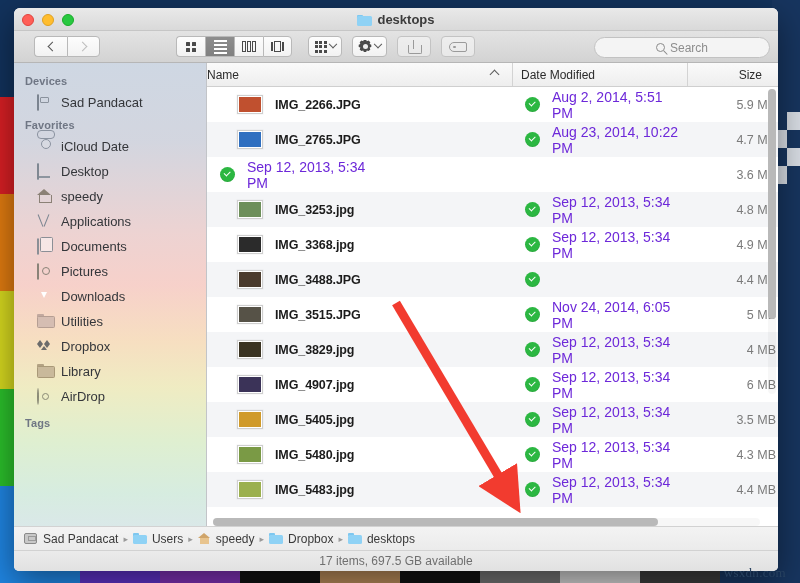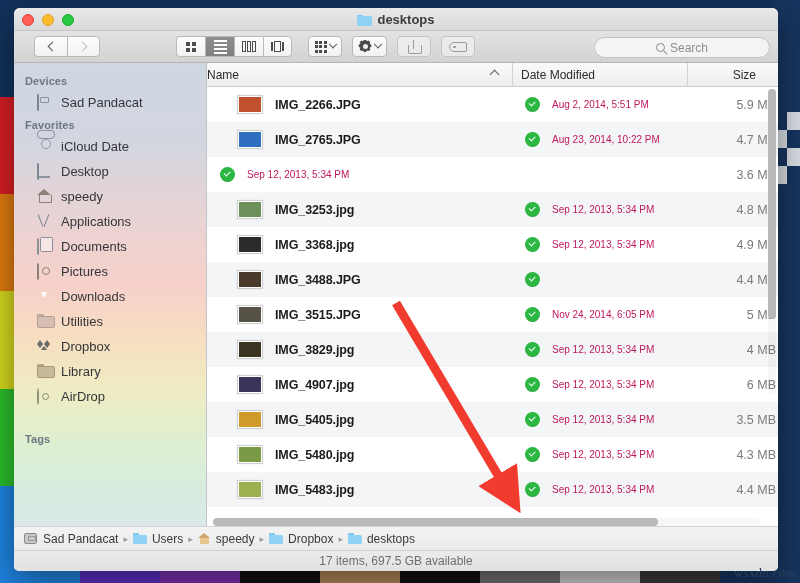--- a/index.html
+++ b/index.html
@@ -37,21 +37,21 @@
     width: 13px; height: 18px; background: #d8dde4;
   }
   .desk-bottom {
     position: absolute; left: 0; bottom: 0;
     width: 800px; height: 28px;
     display: flex;
   }
   .desk-bottom span { display: block; height: 100%; }
 
   .watermark {
-    position: absolute; right: 4px; bottom: 2px;
+    position: absolute; right: 14px; bottom: 2px;
     font-size: 13px; color: #28415f;
     letter-spacing: .3px;
     font-family: "Liberation Serif", serif;
   }
 
   
   #finder {
     position: absolute;
     left: 14px; top: 8px;
     width: 764px; height: 563px;
@@ -277,21 +277,21 @@
     border-bottom: 1px solid #cfcfcf;
     display: flex; align-items: center;
     font-size: 12px; color: #2c2c2c;
     position: relative;
   }
   .ch-name { width: 305px; padding-left: 0; position: relative; display:flex; align-items:center; }
   .sortchev { position: absolute; right: 14px; width: 7px; height: 7px;
               border-left: 1.5px solid #5b5b5b; border-top: 1.5px solid #5b5b5b;
               transform: rotate(45deg); }
   .ch-date { width: 175px; padding-left: 8px; border-left: 1px solid #d3d3d3; height:100%; display:flex; align-items:center;}
-  .ch-size { flex: 1; padding-right: 22px; border-left: 1px solid #d3d3d3; height:100%;
+  .ch-size { flex: 1; padding-right: 16px; border-left: 1px solid #d3d3d3; height:100%;
              display:flex; align-items:center; justify-content:flex-end; }
 
   .rows { flex: 1; overflow: hidden; position: relative; }
   .row {
     height: 35px; display: flex; align-items: center;
     font-size: 13px;
   }
   .row:nth-child(odd)  { background: #ffffff; }
   .row:nth-child(even) { background: #f4f5f7; }
 
@@ -310,21 +310,21 @@
     width: 15px; height: 15px; border-radius: 50%;
     background: #2cb742; position: relative;
     box-shadow: inset 0 -1px 0 rgba(0,0,0,.08);
   }
   .badge::after {
     content:""; position: absolute; left: 4px; top: 3.6px;
     width: 5px; height: 2.6px;
     border-left: 1.8px solid #fff; border-bottom: 1.8px solid #fff;
     transform: rotate(-45deg);
   }
-  .cell-date { width: 135px; color: #be185d; font-size: 10px; }
+  .cell-date { width: 135px; color: #6d28d9; font-size: 14px; }
   .cell-size { flex: 1; text-align: right; padding-right: 2px; color: #7b7b7b; font-size: 12.5px; white-space: nowrap; overflow: hidden; }
 
   
   .vscroll {
     position: absolute; right: 2px; top: 26px;
     width: 8px; height: 305px;
     background: rgba(0,0,0,.03); border-radius: 4px;
   }
   .vscroll i { display:block; position:absolute; left:0; top:0; width:8px; height:230px;
                background:#b9b9b9; border-radius:4px; }
@@ -549,21 +549,21 @@
         </div>
         <div class="sb-item">
           <span class="sb-ic"><span class="i-folder lib"></span></span>
           <span>Library</span>
         </div>
         <div class="sb-item">
           <span class="sb-ic"><span class="i-airdrop"></span></span>
           <span>AirDrop</span>
         </div>
 
-        <div class="sb-head" style="margin-top:20px">Tags</div>
+        <div class="sb-head" style="margin-top:4px">Tags</div>
       </div>
 
       <div class="pane">
 
         <div class="colhead">
           <div class="ch-name">
             <span>Name</span>
             <span class="sortchev"></span>
           </div>
           <div class="ch-date">

